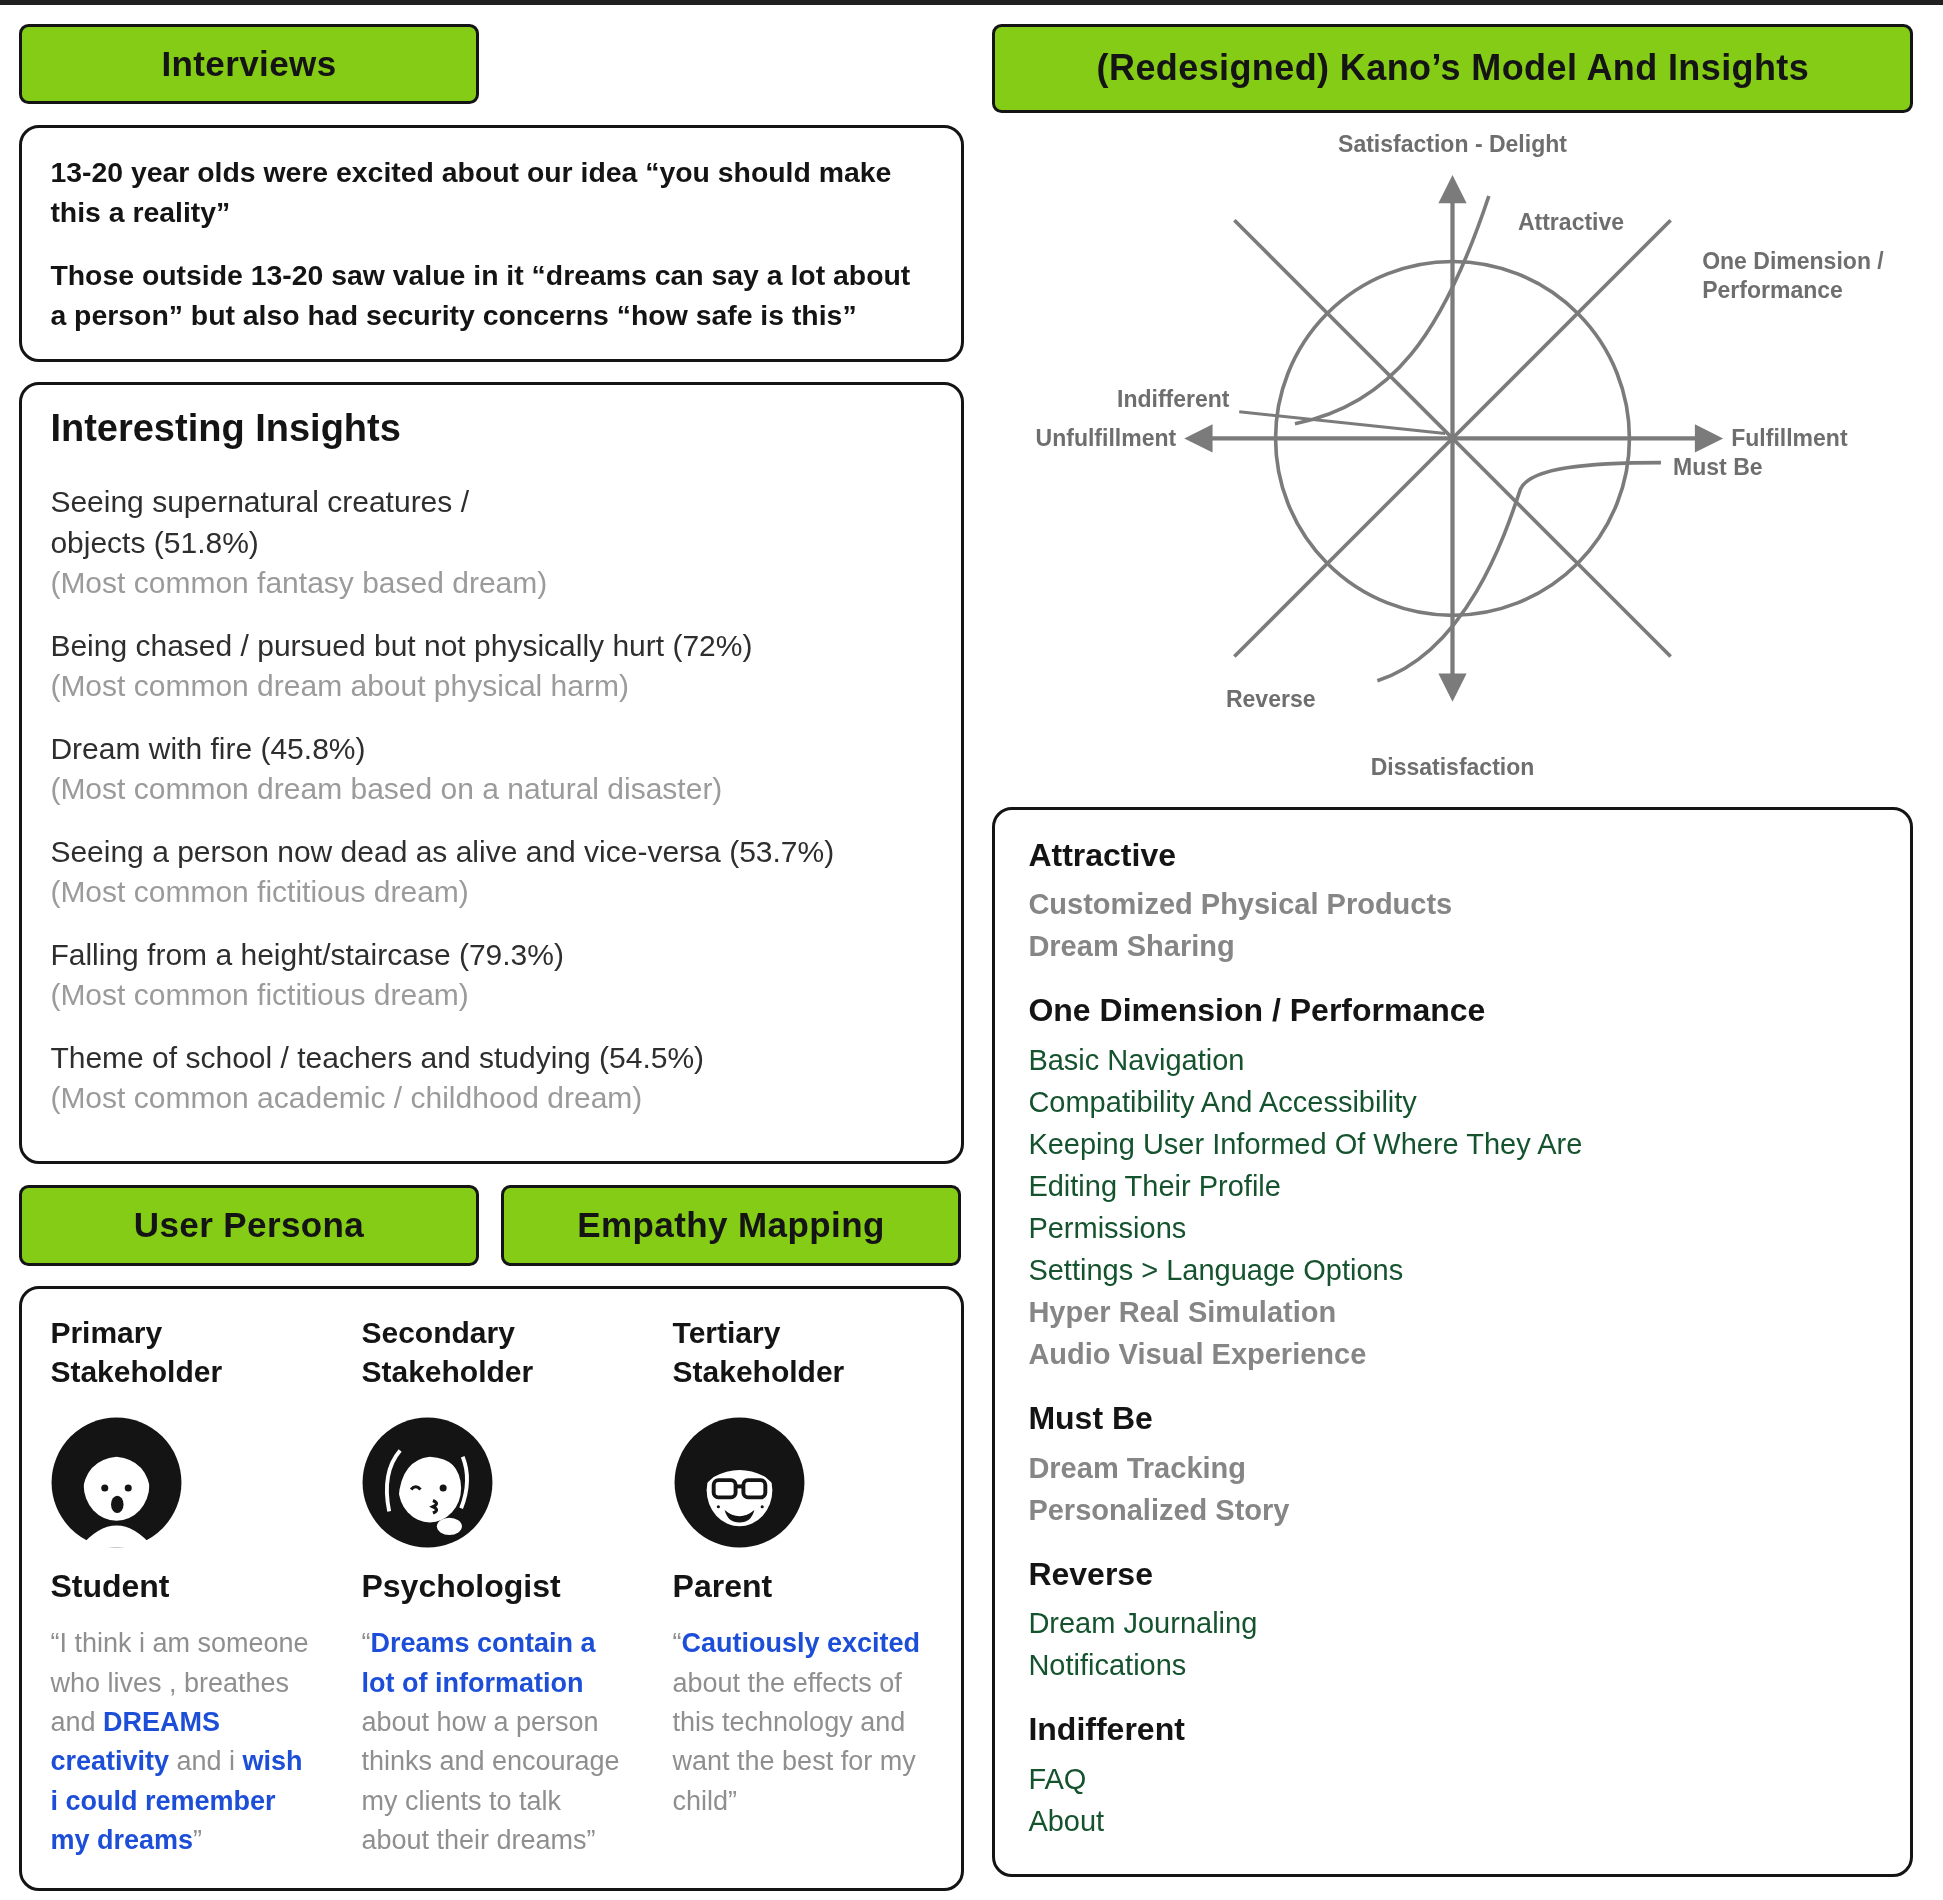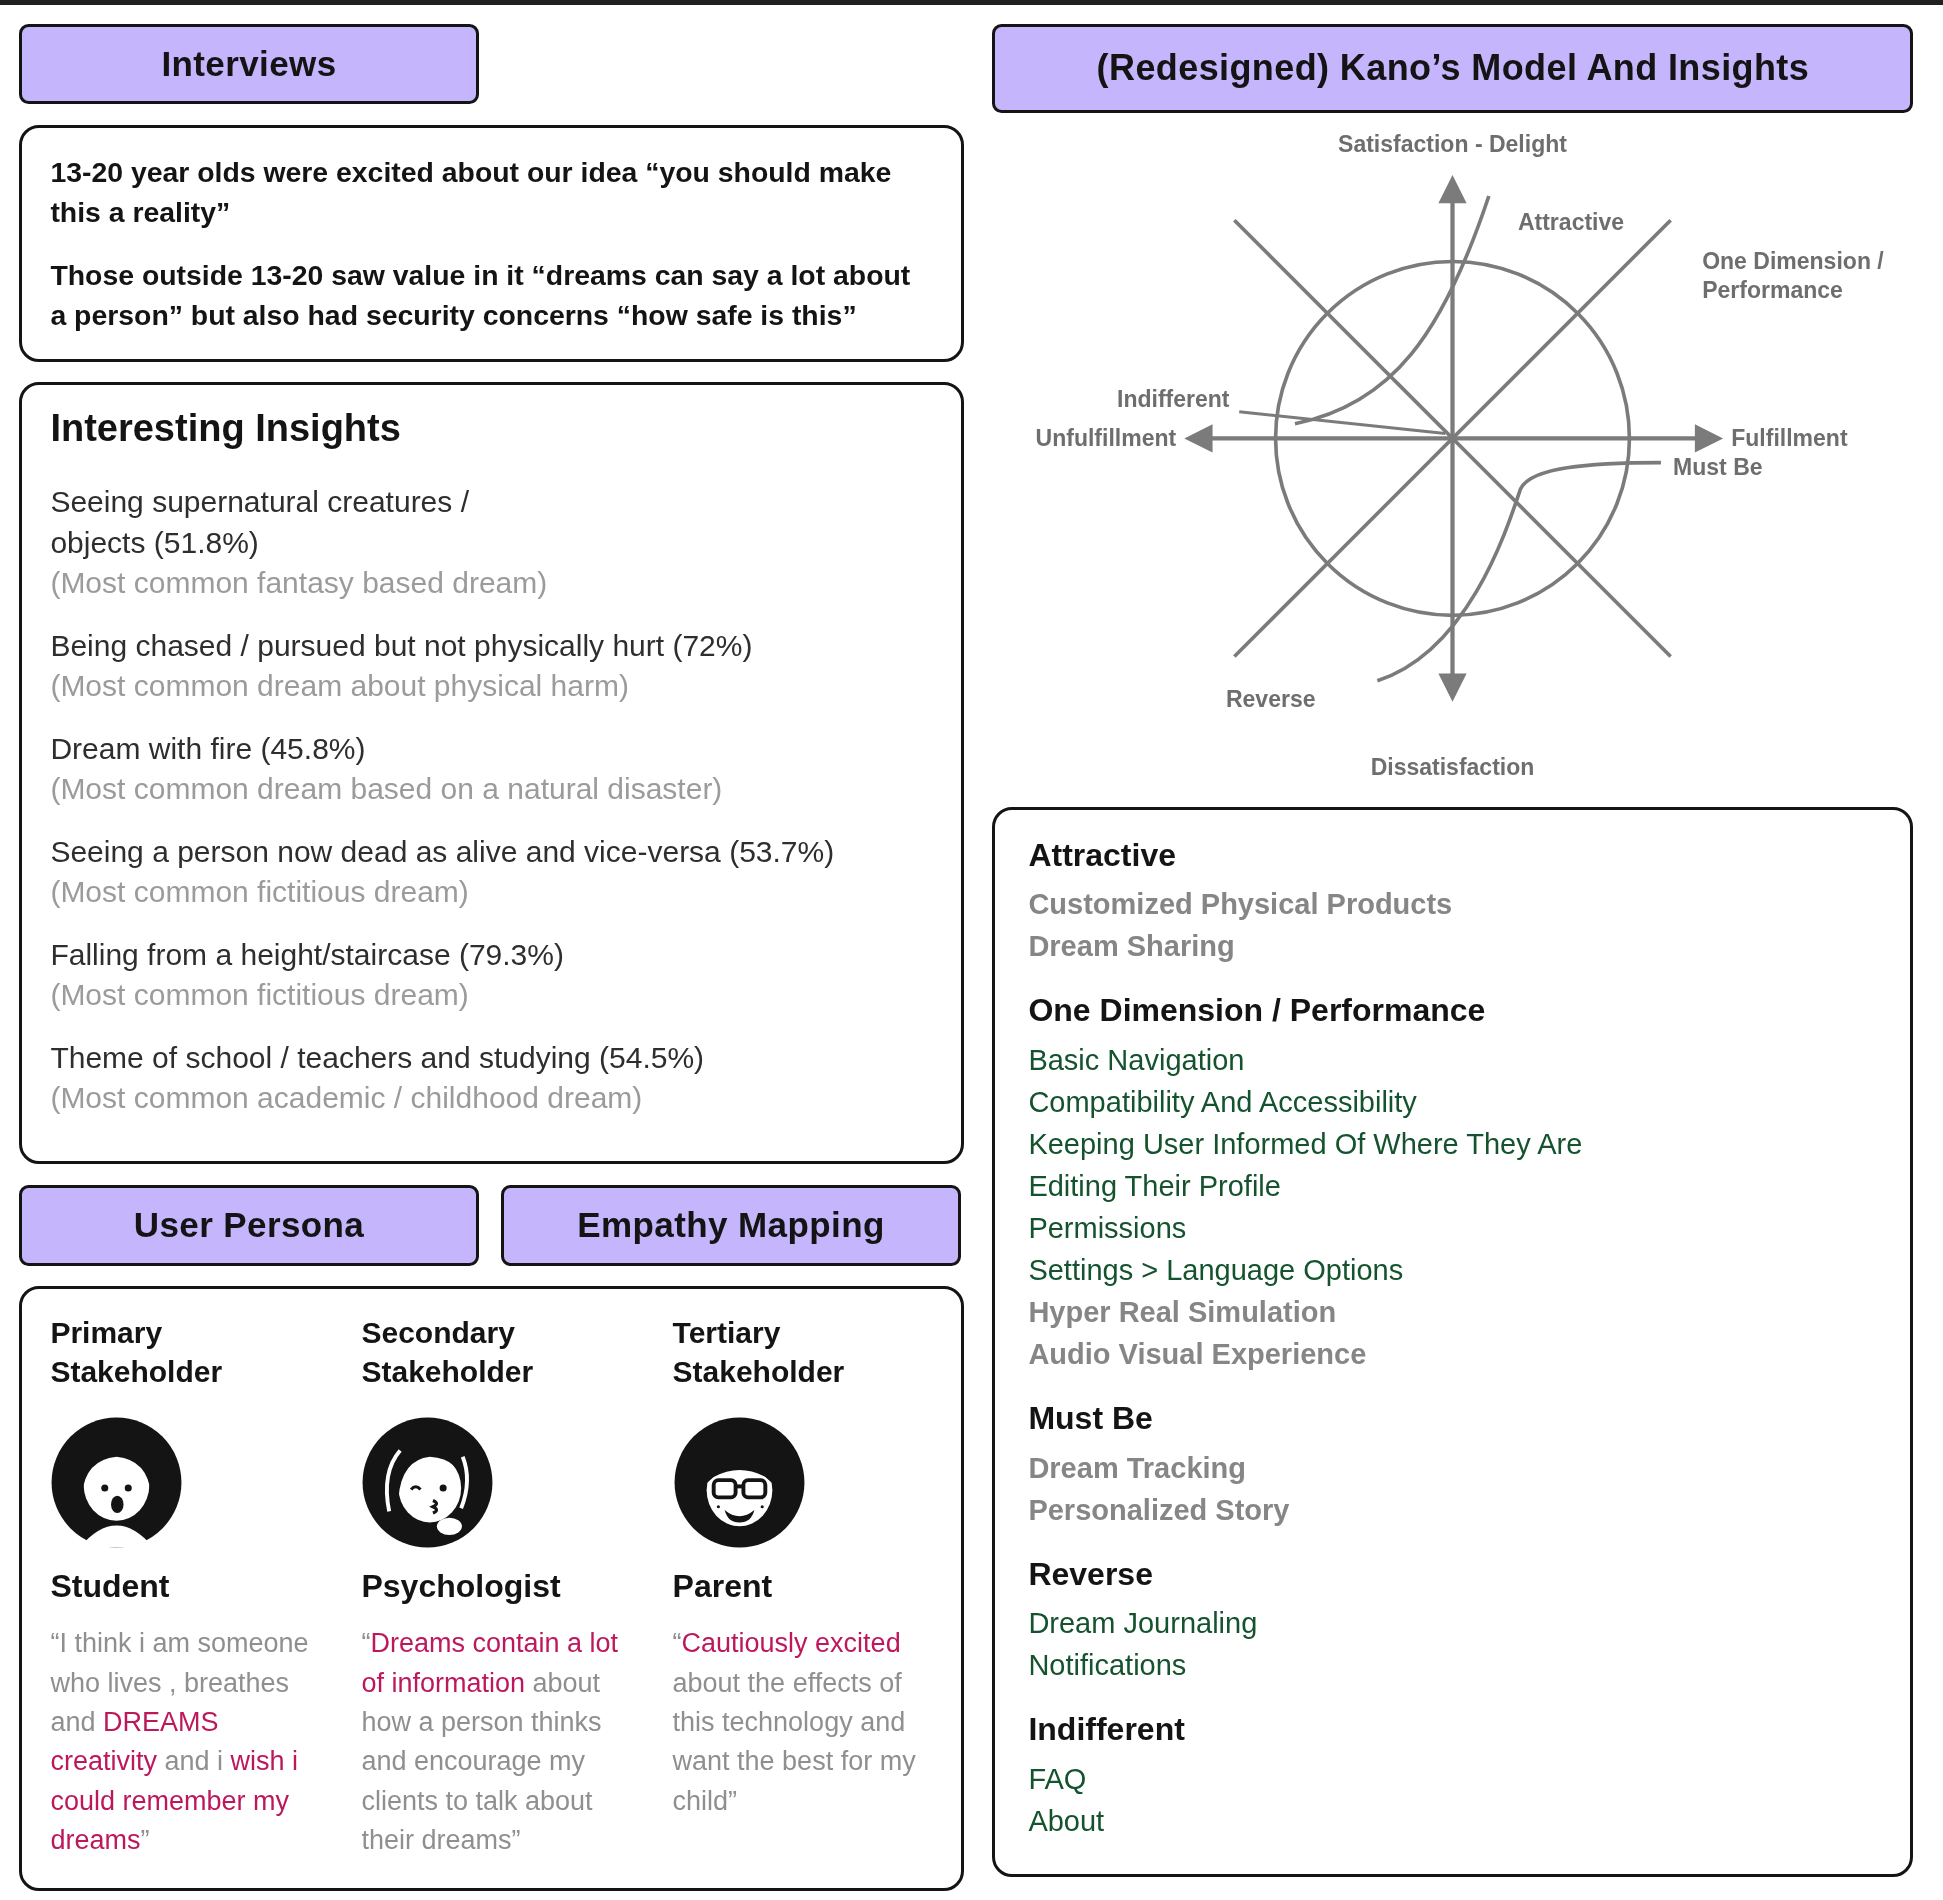--- a/index.html
+++ b/index.html
@@ -8,21 +8,21 @@
     width:1944px; height:1900px; overflow:hidden;
     font-family:"Liberation Sans", sans-serif; color:#141414;
   }
   .topline { height:4.7px; background:#202020; width:100%; }
   .page { display:flex; gap:28.4px; padding:19px 27px 0 19px; }
   .col { display:flex; flex-direction:column; }
   .col-left { width:945px; }
   .col-right { width:921px; }
 
   .pill {
-    background:#c4b5fd; border:3.2px solid #141414; border-radius:9.5px;
+    background:#84cc16; border:3.2px solid #141414; border-radius:9.5px;
     font-weight:700; font-size:35px; color:#141414; text-align:center;
     padding:17.4px 9.5px; letter-spacing:0.4px;
   }
   .pill-small { width:460px; }
   .pills-row { display:flex; gap:22px; margin-top:20.5px; }
 
   .box {
     border:3.2px solid #141414; border-radius:20px; background:#ffffff;
     margin-top:20.5px;
   }
@@ -38,21 +38,21 @@
   .ins-item { margin-bottom:22px; }
   .ins-main { font-size:30px; color:#2e2e2e; line-height:1.35; white-space:pre-line; }
   .ins-note { font-size:30px; color:#9b9b9b; line-height:1.35; }
 
   
   .stakeholders { padding:24px 28.4px 27px; display:grid; grid-template-columns:1fr 1fr 1fr; column-gap:51px; }
   .sh-level { font-size:30px; font-weight:700; line-height:1.3; min-height:79px; }
   .avatar { width:133px; height:133px; margin:24px 0 19px; display:block; }
   .sh-role { font-size:32px; font-weight:700; margin-bottom:19px; }
   .sh-quote { font-size:27px; color:#8f8f8f; line-height:1.46; }
-  .sh-quote .seg-b { font-weight:400; color:#be185d; }
+  .sh-quote .seg-b { font-weight:700; color:#1d4ed8; }
 
   
   .kano-title { font-size:36px; padding:20.5px 9.5px; }
   .diagram { margin-top:20.5px; }
   .diagram svg { width:100%; height:auto; display:block; }
   .kano-box { padding:27px 33px 32px; margin-top:19px; }
   .ksec h3 { font-size:32px; font-weight:700; color:#141414; margin:25px 0 9.5px; }
   .ksec:first-child h3 { margin-top:0; }
   .kitem { font-size:29px; color:#14532d; line-height:1.45; }
   .kitem.bold { font-weight:700; color:#868686; }

